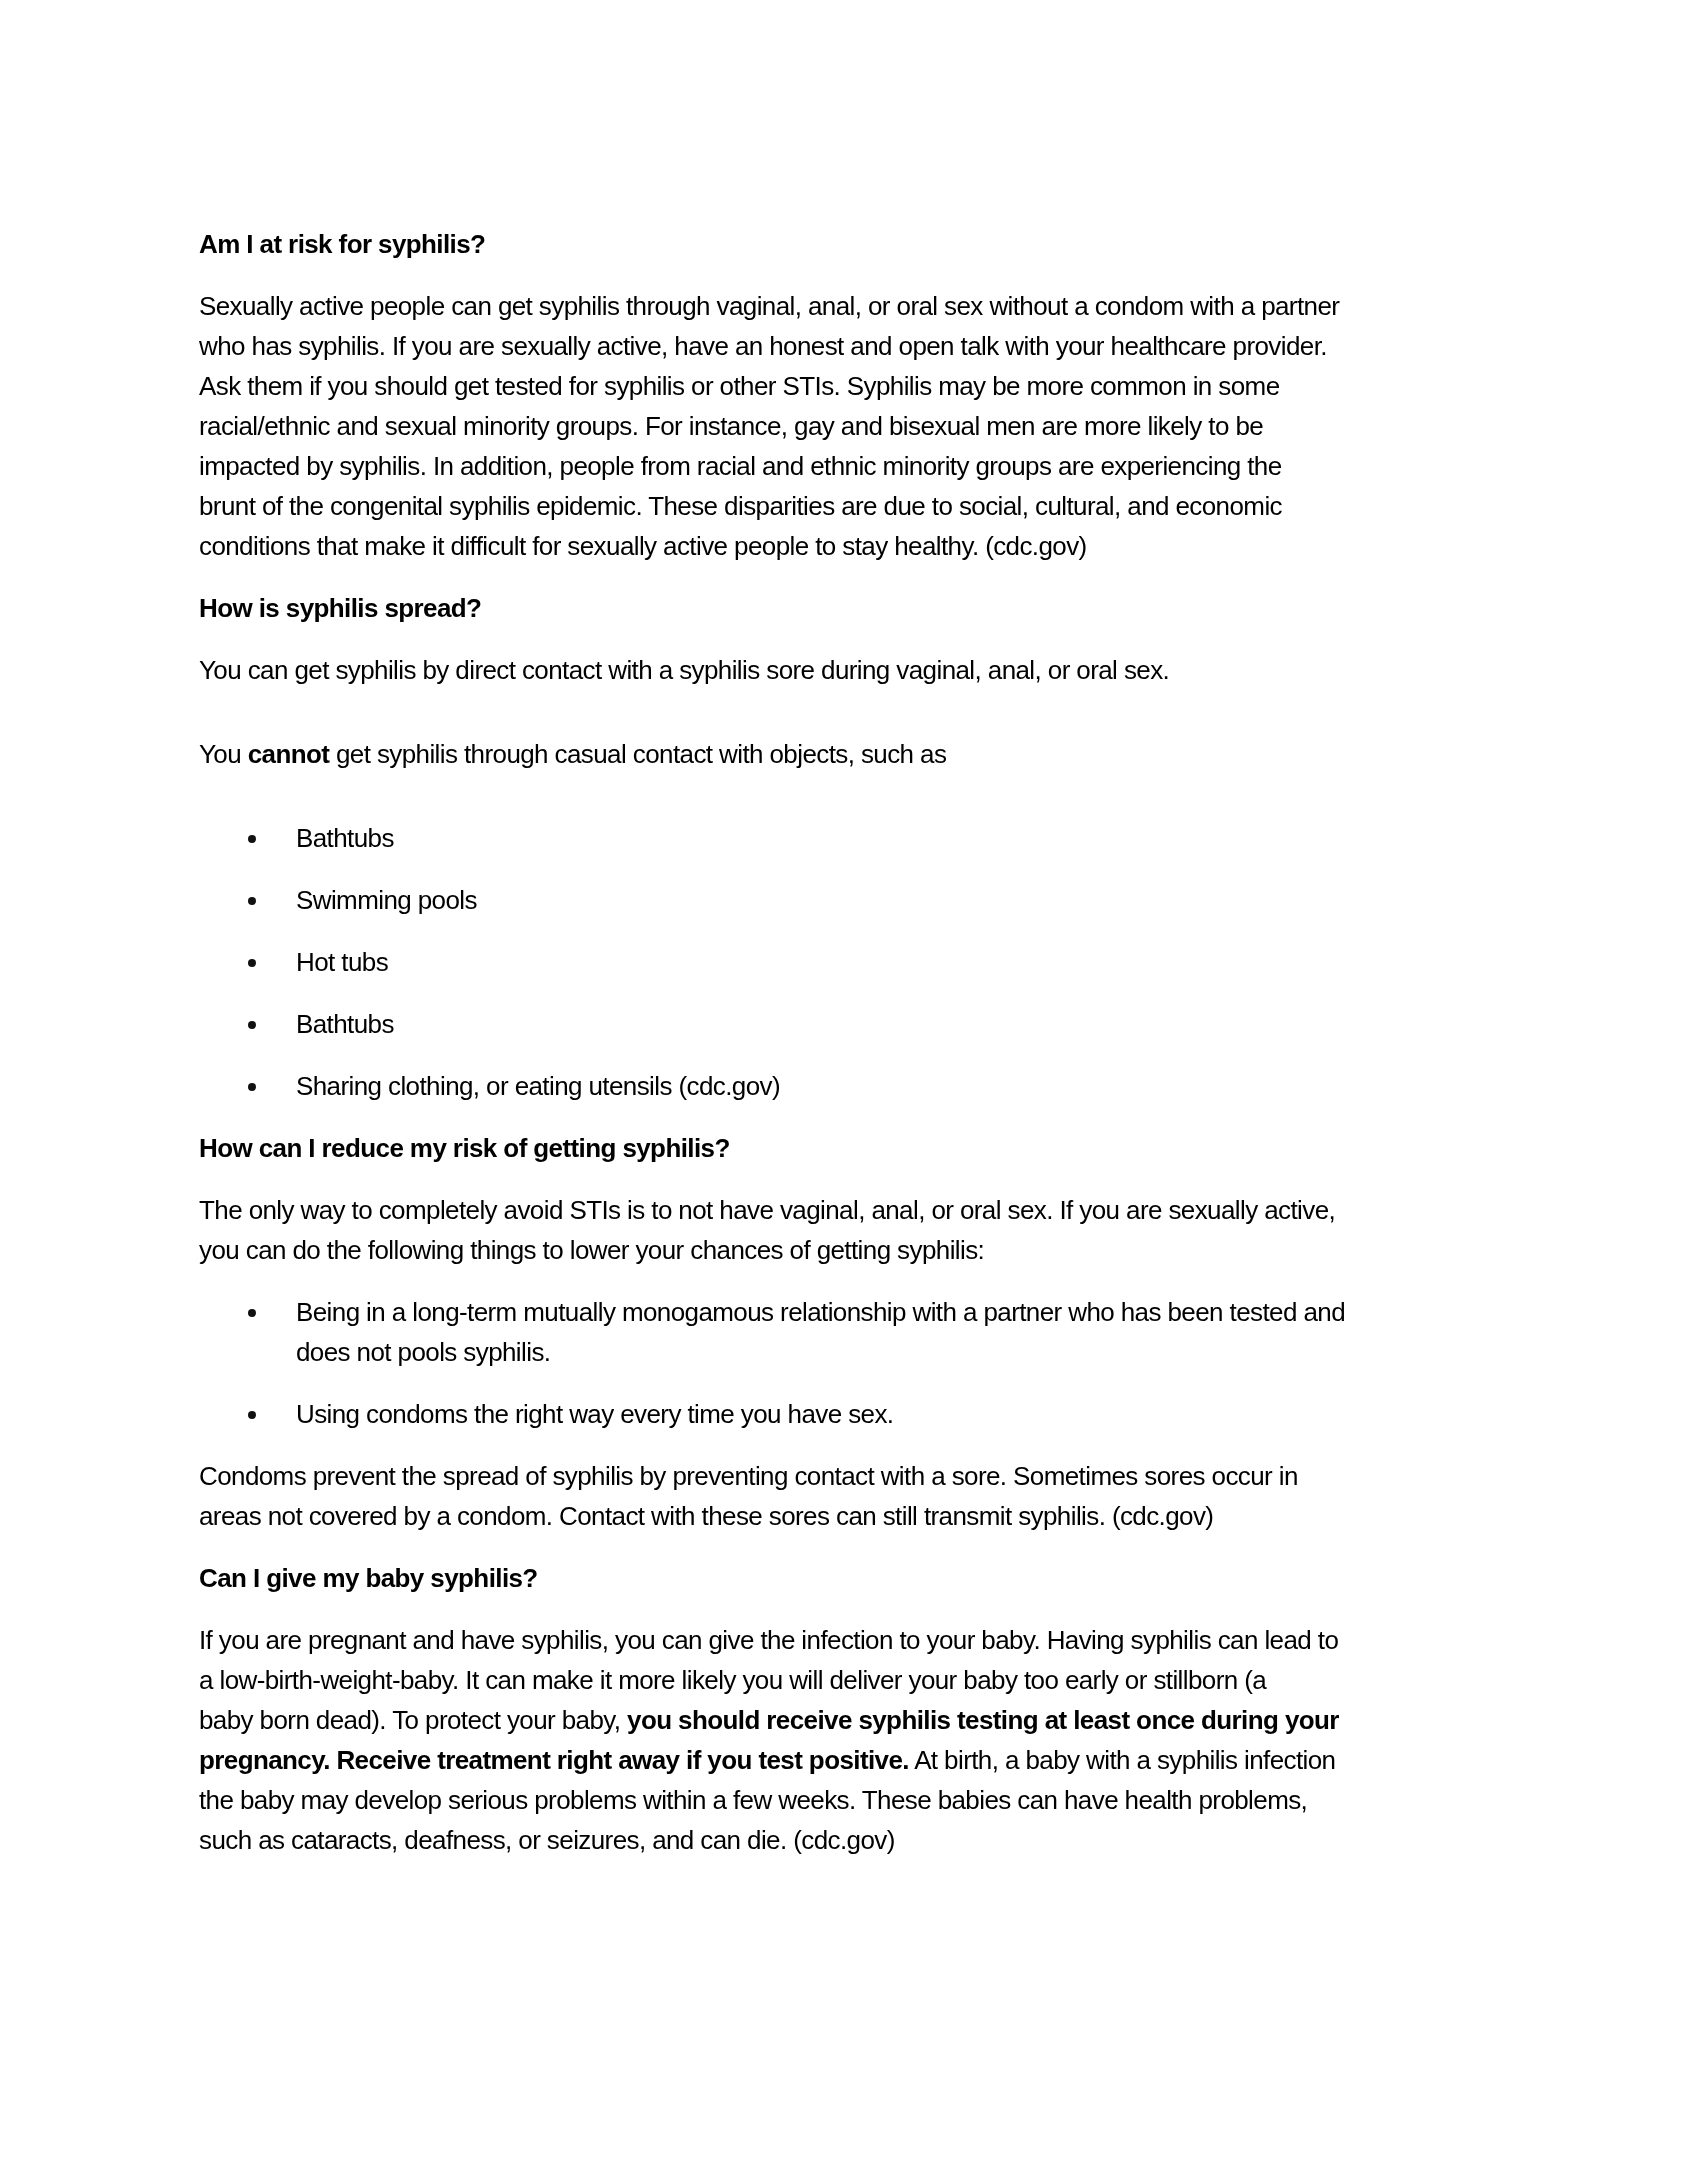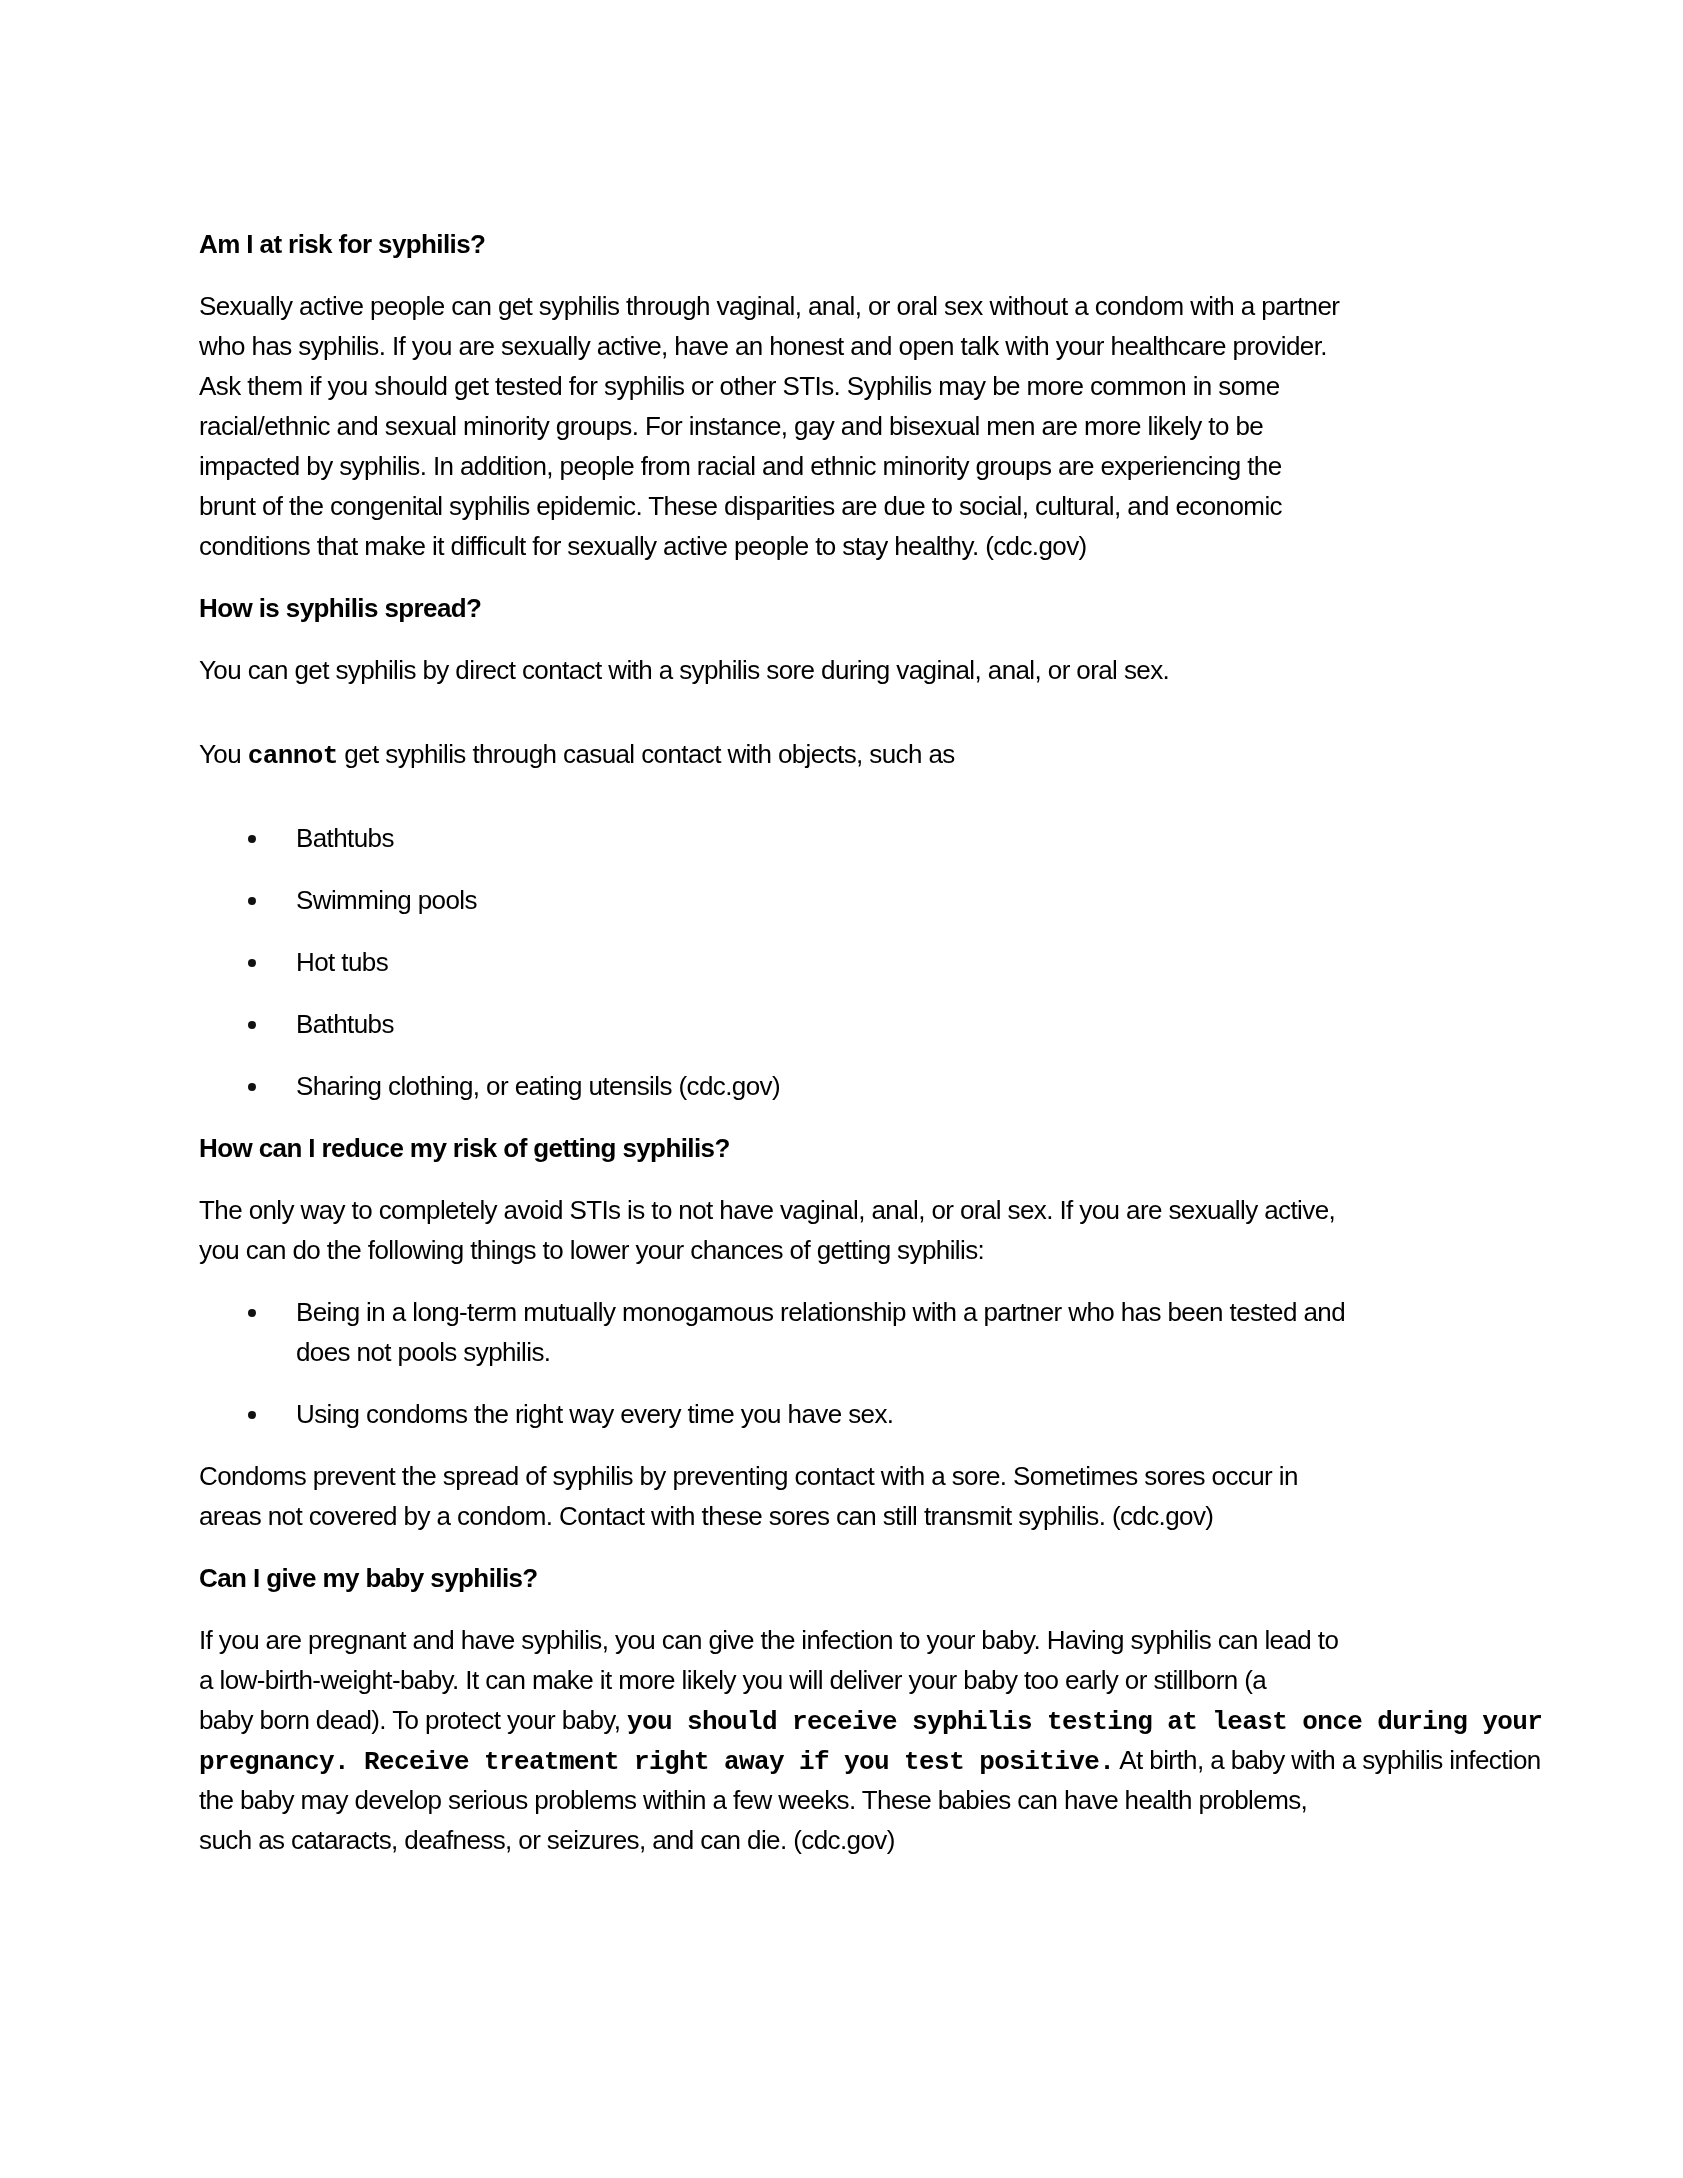--- a/index.html
+++ b/index.html
@@ -12,21 +12,21 @@
     margin-top: 26px;
   }
   .line { height: 40px; line-height: 40px; white-space: nowrap; }
   .h { font-weight: bold; }
   .gap { height: 22px; }
   .bul { position: relative; padding-left: 97px; }
   .bul .dot {
     position: absolute; left: 49px; top: 17px; width: 8px; height: 8px;
     border-radius: 50%; background: #111;
   }
-  b { font-weight: bold; font-family: Liberation Mono, monospace; }
+  b { font-weight: bold; }
 </style>
 </head>
 <body>
 
 <div class="page">
 
   <div class="line h">Am I at risk for syphilis?</div>
   <div class="gap"></div>
   <div>
     <div class="line">Sexually active people can get syphilis through vaginal, anal, or oral sex without a condom with a partner</div>

